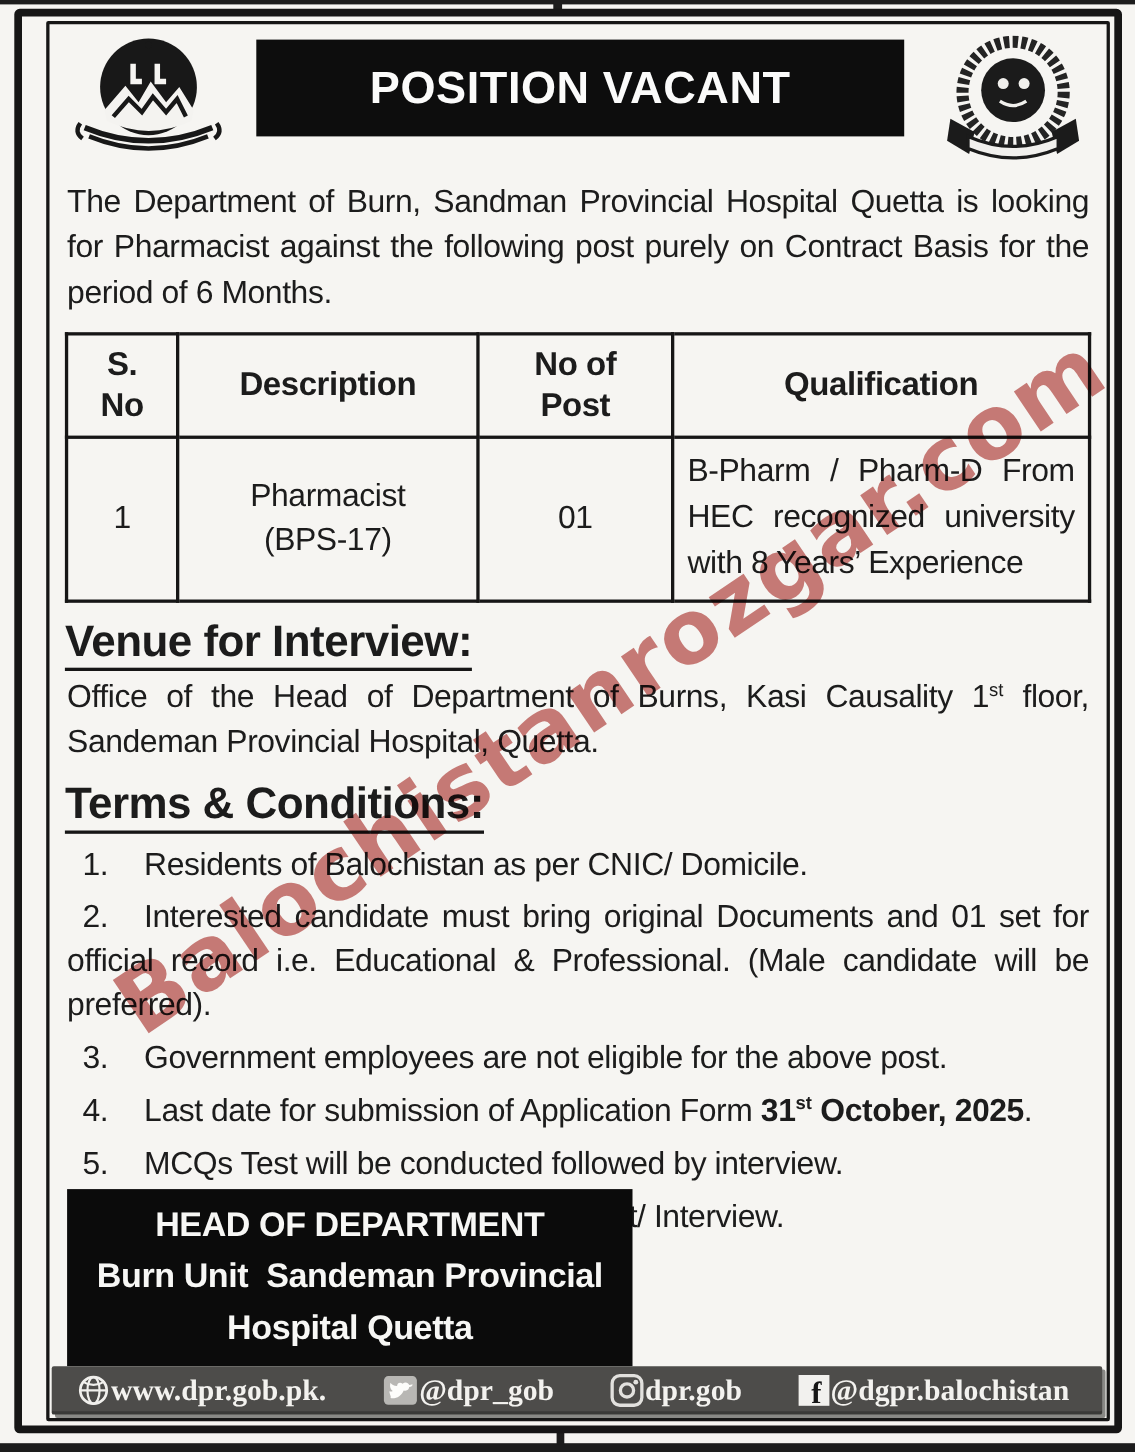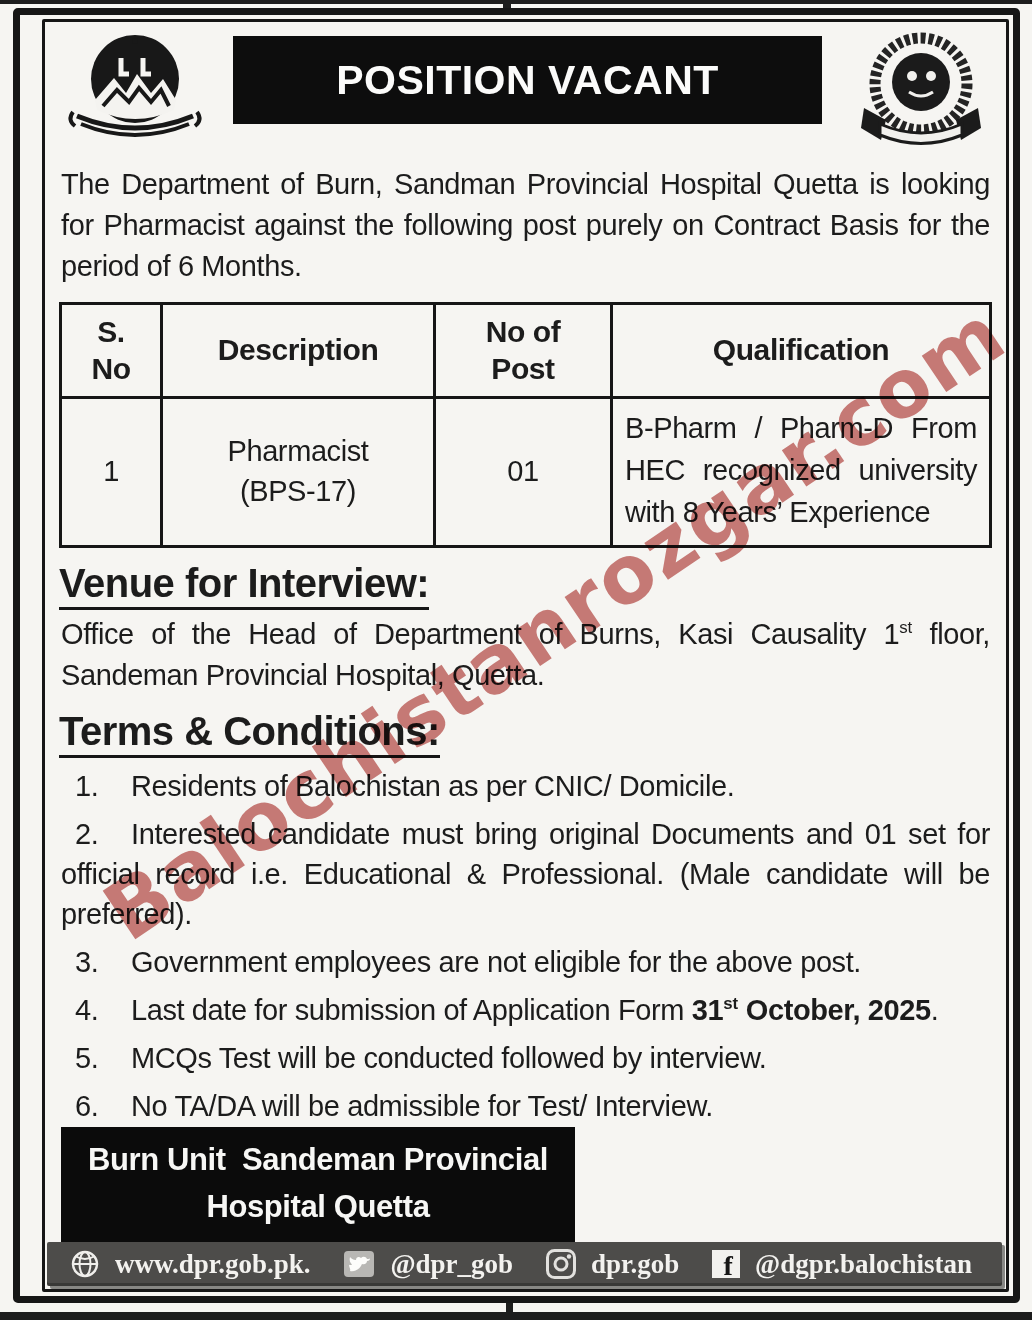--- a/index.html
+++ b/index.html
@@ -60,21 +60,21 @@
     font-weight:bold;font-size:31px;line-height:1.5;padding:10px 4px 12px 4px;margin-right:2px;
   }
   .head-box div{white-space:pre;}
 
   .social-bar{
     position:absolute;left:2px;right:4px;bottom:3px;height:44px;background:#4d4c4a;
     display:flex;align-items:center;justify-content:space-between;padding:0 30px 0 22px;
     box-shadow:3px 3px 0 rgba(45,45,43,0.55), inset 0 -3px 0 rgba(0,0,0,0.25);
     border-radius:2px;
   }
-  .social-item{display:flex;align-items:center;gap:14px;}
+  .social-item{display:flex;align-items:center;gap:0;}
   .social-item .lbl{
     color:#f3f2ef;font-family:"Liberation Serif",serif;font-weight:bold;
     font-size:27px;letter-spacing:0;
   }
 
   .watermark{
     position:absolute;left:30px;top:600px;width:980px;text-align:center;
     transform:rotate(-34deg);transform-origin:center;
     font-family:"DejaVu Sans",sans-serif;font-weight:bold;font-size:80px;
     color:rgba(186,76,72,0.72);letter-spacing:2px;white-space:nowrap;
@@ -157,20 +157,21 @@
 
       <p class="term"><span class="tnum">1.</span><span>Residents of Balochistan as per CNIC/ Domicile.</span></p>
       <p class="term"><span class="tnum">2.</span><span>Interested candidate must bring original Documents and 01 set for official record i.e. Educational &amp; Professional. (Male candidate will be preferred).</span></p>
       <p class="term"><span class="tnum">3.</span><span>Government employees are not eligible for the above post.</span></p>
       <p class="term"><span class="tnum">4.</span><span>Last date for submission of Application Form </span><b><span>31</span><sup>st</sup><span> October, 2025</span></b><span>.</span></p>
       <p class="term"><span class="tnum">5.</span><span>MCQs Test will be conducted followed by interview.</span></p>
       <p class="term"><span class="tnum">6.</span><span>No TA/DA will be admissible for Test/ Interview.</span></p>
 
       <div class="footer">
         <div class="head-box">
+          <div>HEAD OF DEPARTMENT</div>
           <div>Burn Unit  Sandeman Provincial</div>
           <div>Hospital Quetta</div>
         </div>
       </div>
 
       <div class="social-bar">
         <div class="social-item">
           <svg width="32" height="32" viewBox="0 0 32 32">
             <circle cx="16" cy="16" r="12" fill="none" stroke="#f0efec" stroke-width="2.5"></circle>
             <ellipse cx="16" cy="16" rx="5.5" ry="12" fill="none" stroke="#f0efec" stroke-width="2"></ellipse>

